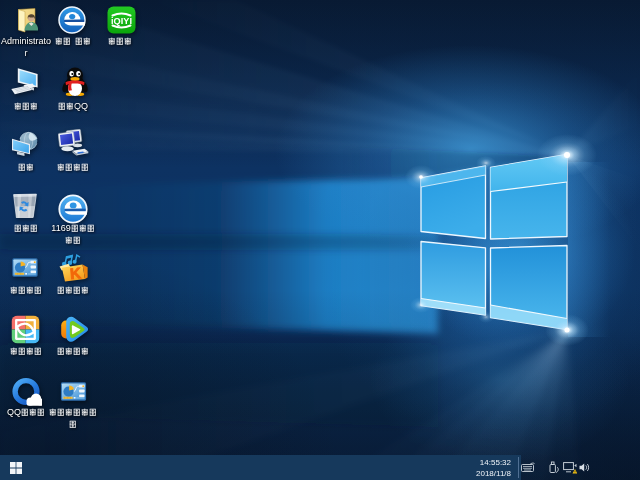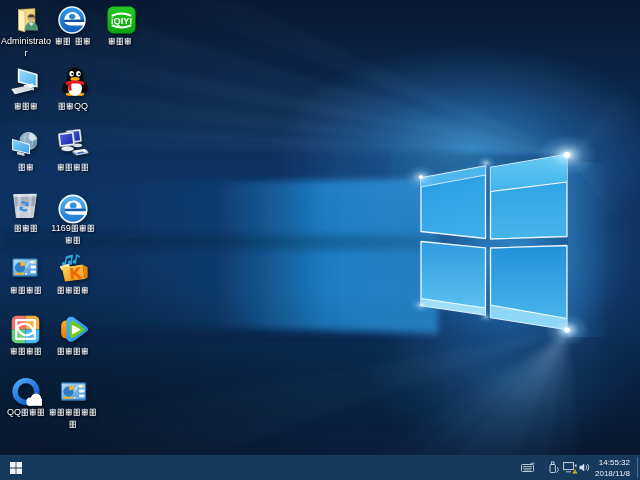--- a/index.html
+++ b/index.html
@@ -3,21 +3,21 @@
 <style>
 html,body{margin:0;padding:0;width:640px;height:480px;overflow:hidden;background:#0d2748;
 font-family:"Liberation Sans",sans-serif;}
 #stage{position:relative;width:640px;height:480px;padding-left:30px;}
 #wall{position:absolute;left:0;top:0;}
 .lbl{position:absolute;width:76px;text-align:center;color:#fff;font-size:9px;line-height:12px;
 text-shadow:1px 1px 2px rgba(0,0,0,.95),0 0 3px rgba(0,0,0,.7);white-space:nowrap;}
 .hz{display:inline-block;width:7.5px;height:8.5px;vertical-align:-1px;margin:0 .25px;
 filter:drop-shadow(1px 1px 1px rgba(0,0,0,.85));opacity:.96;}
 .ico{position:absolute;filter:drop-shadow(1px 2px 2px rgba(0,0,0,.45));}
-#bar{position:absolute;left:0;top:455px;width:640px;height:25px;background:#16395c;}
+#bar{position:absolute;left:0;top:455px;width:521px;height:25px;background:#16395c;}
 #clock{position:absolute;right:10px;top:1.5px;text-align:right;color:#eef3f8;font-size:8px;line-height:11px;}
 .tray{position:absolute;top:0;left:0;}
 </style></head>
 <body>
 <div id="stage">
 <svg id="wall" width="640" height="480" viewBox="0 0 640 480">
 <defs>
 <linearGradient id="base" x1="0" y1="0" x2="0" y2="1">
  <stop offset="0" stop-color="#0b2344"></stop>
  <stop offset="0.35" stop-color="#0d3262"></stop>

